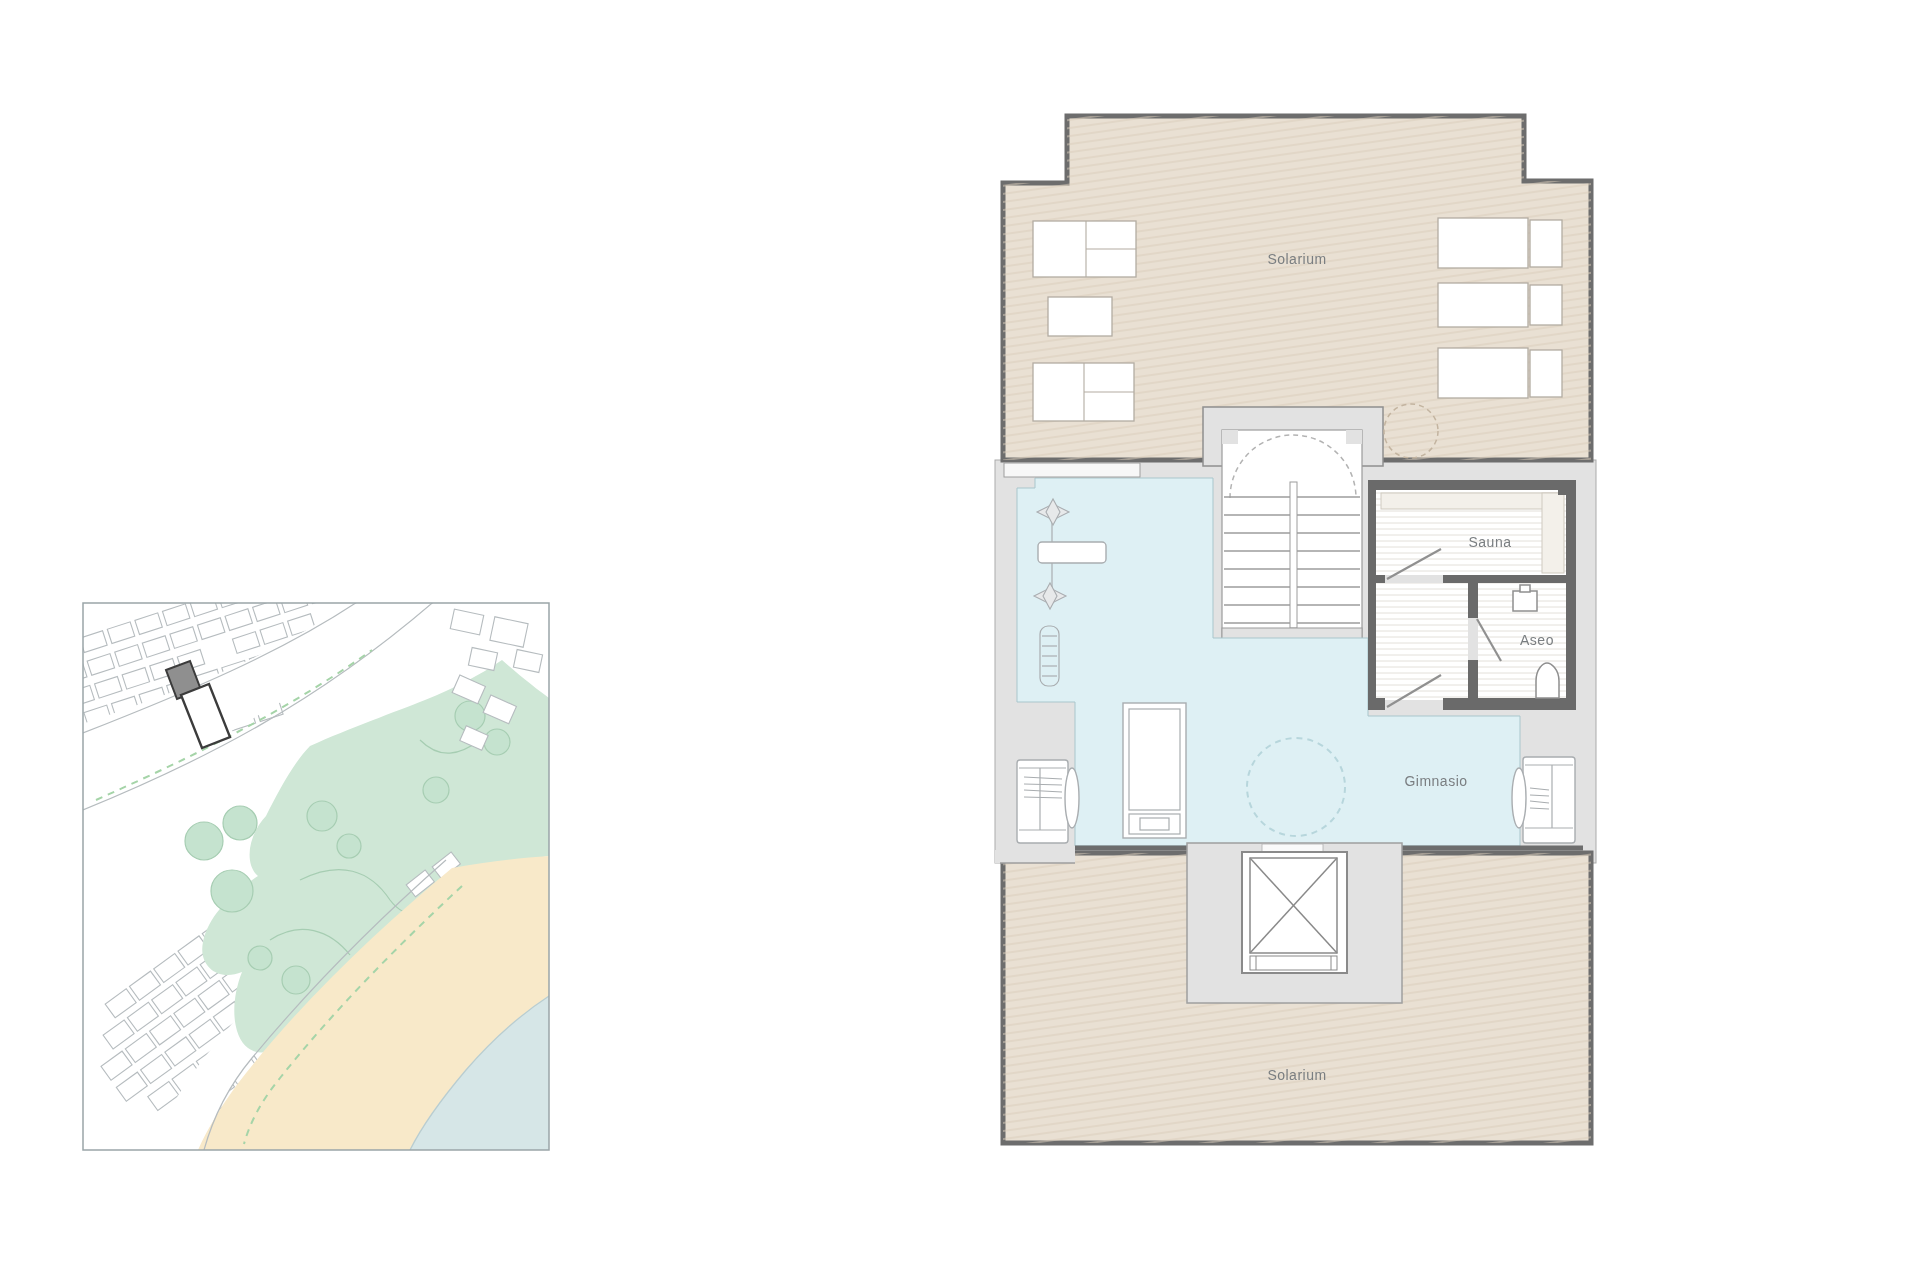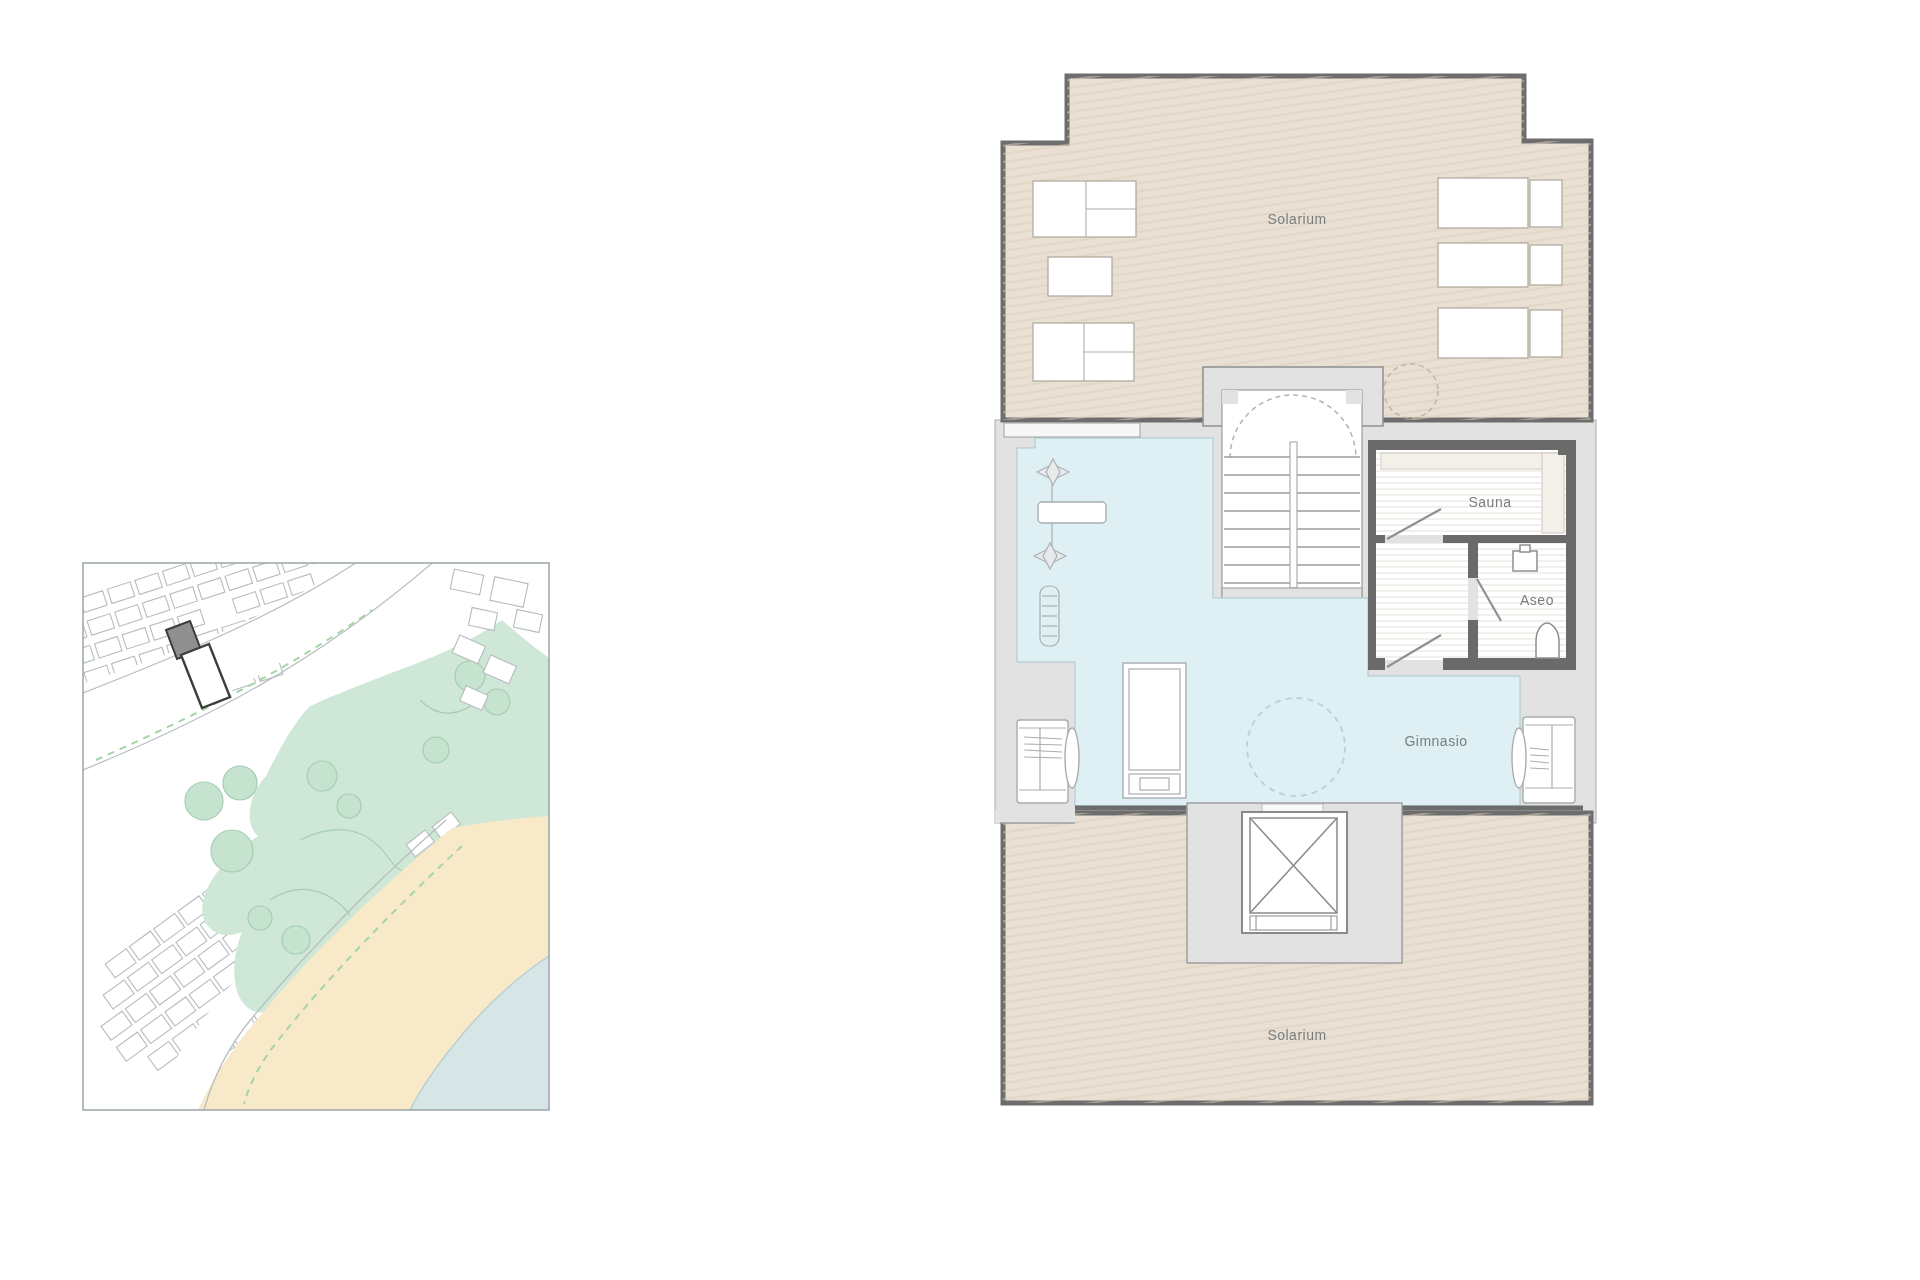--- a/index.html
+++ b/index.html
@@ -1,16 +1,16 @@
 <!DOCTYPE html>
 <html style="--floor-tan: #e9e0d3; --tan-hatch: #dacdbb; --gym-blue: #def0f4; --wall-dark: #6d6d6d; --wall-gray: #e2e2e2; --wall-line: #9e9e9e; --sauna-wall: #6a6a6a; --stair-line: #9c9c9c; --floor-hatch: #e3e0da; --equip-line: #a9adb0; --lounger-line: #b3aca2; --label-gray: #7a7e81; --dash-tan: #c3b4a0; --dash-blue: #b7d6dc; --map-border: #9aa5a8; --map-line: #b6bcbf; --map-green: #cfe7d6; --map-green-line: #a6cdb2; --map-sand: #f8e9c9; --map-sea: #d6e6e7; --map-dash-green: #a5d4a8; --marker-fill: #8f8f8f; --marker-dark: #3c3c3c;"><head>
 <meta charset="utf-8">
 <style>
   html,body{margin:0;padding:0;background:#ffffff;width:1920px;height:1280px;overflow:hidden;}
-  #stage{position:relative;width:1920px;height:1083px;background:#fff;}
+  #stage{position:relative;width:1920px;height:1083px;background:#fff;margin-top:40px;}
   svg{position:absolute;left:0;top:0;}
   text.room-label{font-family:"Liberation Sans",sans-serif;font-size:14px;fill:var(--label-gray);letter-spacing:.5px;text-anchor:middle;}
   .p-tan{stroke:var(--tan-hatch);stroke-width:1;}
   .p-floor{stroke:var(--floor-hatch);stroke-width:1;}
   .tan{fill:var(--floor-tan);}
   .blue{fill:var(--gym-blue);}
   .gray{fill:var(--wall-gray);}
   .sw{fill:var(--sauna-wall);}
   .darkline{stroke:var(--wall-dark);}
   .wl{stroke:var(--wall-line);}

